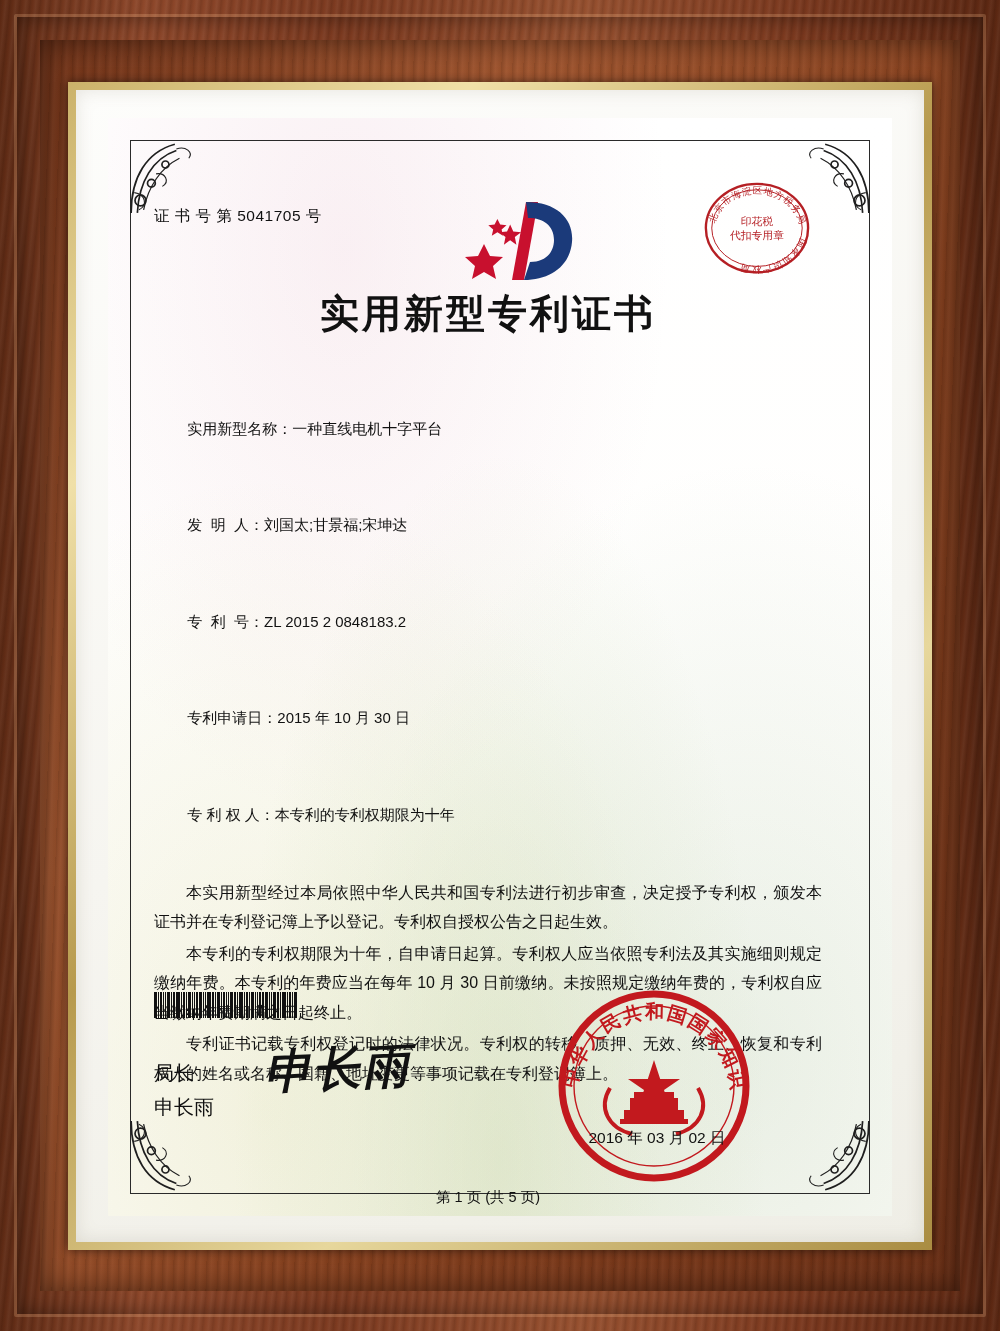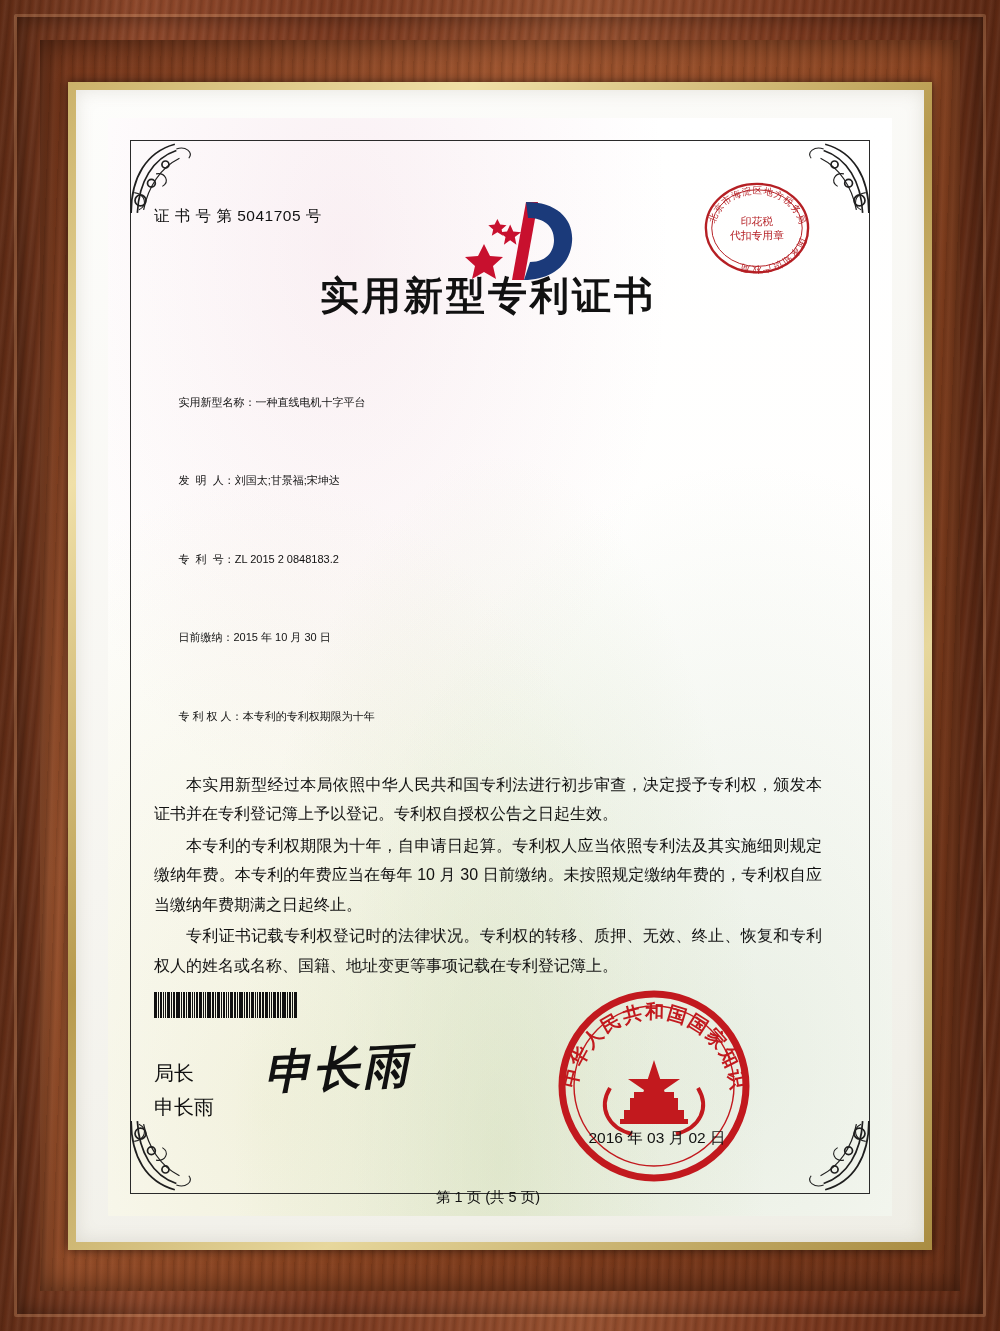--- a/index.html
+++ b/index.html
@@ -125,28 +125,28 @@
     right: 6px; top: 0px;
     width: 118px; height: 104px;
     color: #b51f24;
   }
   .title {
     text-align: center;
     font-family: "DejaVu Sans", "Liberation Sans", sans-serif;
     font-size: 39px;
     font-weight: bold;
     letter-spacing: 3px;
-    margin-top: 42px;
+    margin-top: 60px;
     color: #111;
   }
   .fields {
     margin-top: 54px;
   }
   .field {
-    font-size: 11px;
+    font-size: 15px;
     line-height: 1.5;
     margin-bottom: 29px;
     color: #111;
     white-space: pre;
   }
   .field .lbl { letter-spacing: 0px; }
   .body-text {
     margin-top: 26px;
     font-size: 16px;
     line-height: 1.85;
@@ -325,21 +325,21 @@
       <div class="field">
         <span class="lbl">实用新型名称：</span><span class="val">一种直线电机十字平台</span>
       </div>
       <div class="field">
         <span class="lbl">发  明  人：</span><span class="val">刘国太;甘景福;宋坤达</span>
       </div>
       <div class="field">
         <span class="lbl">专  利  号：</span><span class="val">ZL 2015 2 0848183.2</span>
       </div>
       <div class="field">
-        <span class="lbl">日前缴纳：</span><span class="val">2015 年 10 月 30 日</span>
+        <span class="lbl">专利申请日：</span><span class="val">2015 年 10 月 30 日</span>
       </div>
       <div class="field">
         <span class="lbl">专 利 权 人：</span><span class="val">本专利的专利权期限为十年</span>
       </div>
     </div>
 
     <div class="body-text">
       <p>本实用新型经过本局依照中华人民共和国专利法进行初步审查，决定授予专利权，颁发本证书并在专利登记簿上予以登记。专利权自授权公告之日起生效。</p>
       <p>本专利的专利权期限为十年，自申请日起算。专利权人应当依照专利法及其实施细则规定缴纳年费。本专利的年费应当在每年 10 月 30 日前缴纳。未按照规定缴纳年费的，专利权自应当缴纳年费期满之日起终止。</p>
       <p>专利证书记载专利权登记时的法律状况。专利权的转移、质押、无效、终止、恢复和专利权人的姓名或名称、国籍、地址变更等事项记载在专利登记簿上。</p>

